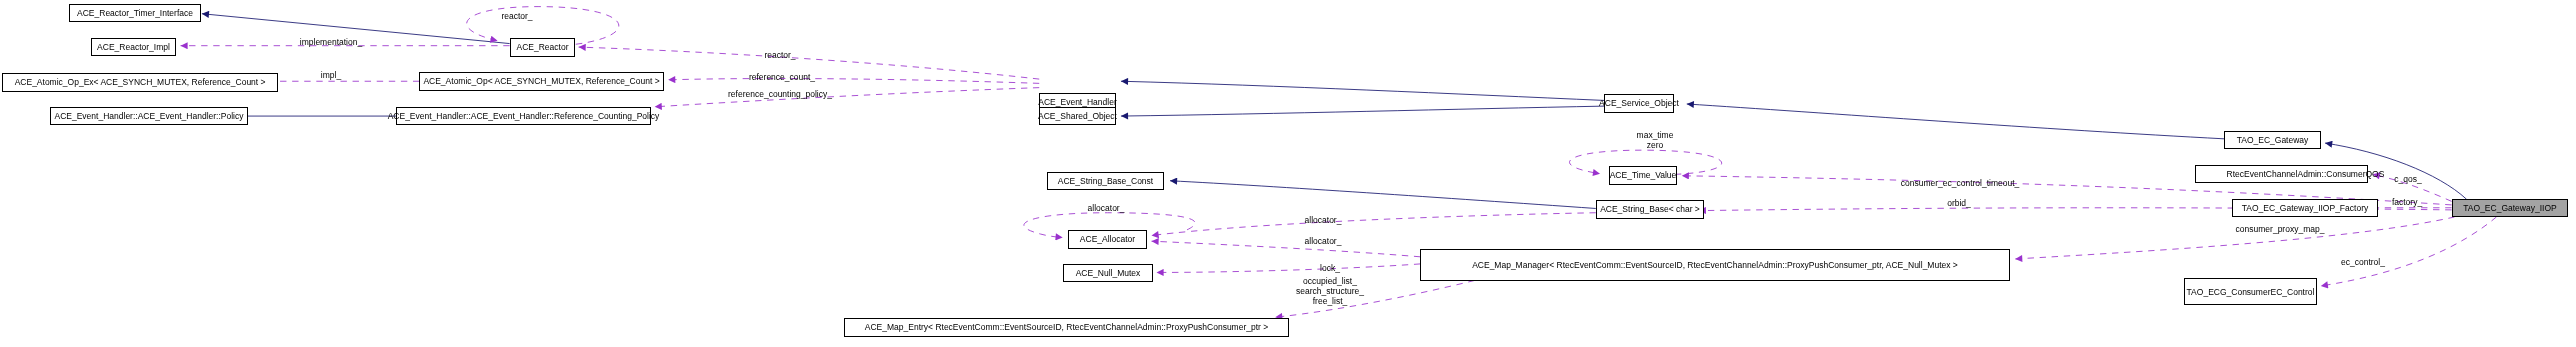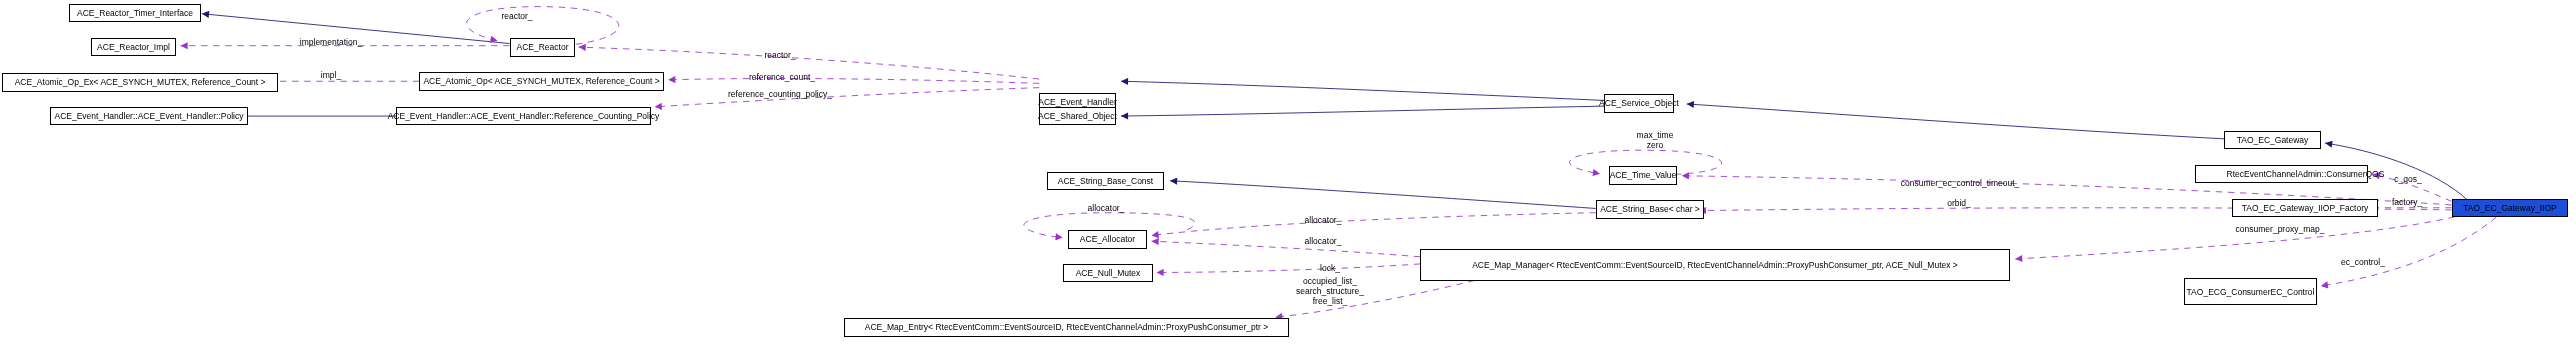--- a/index.html
+++ b/index.html
@@ -2,21 +2,21 @@
 <html style="font-size:11.4px"><head>
 <meta charset="utf-8">
 <style>
   html,body{margin:0;padding:0;background:#ffffff;}
   #canvas{position:relative;width:2576px;height:348px;background:#ffffff;overflow:hidden;
           font-family:"Liberation Sans","DejaVu Sans",sans-serif;}
   #edge-layer{position:absolute;left:0;top:0;width:2576px;height:348px;}
   .node{position:absolute;box-sizing:border-box;border:0.7px solid #000;background:#fff;
         display:flex;align-items:center;justify-content:center;white-space:nowrap;
         font-size:8.5px;color:#000;cursor:pointer;}
-  .node.hl{background:#1d4ed8;}
+  .node.hl{background:#a3a3a3;}
   .edge-label{position:absolute;transform:translate(-50%,-50%);font-size:8.5px;color:#000;
               white-space:nowrap;}
 </style>
 </head>
 <body>
 
 <div id="canvas">
   <svg id="edge-layer" xmlns="http://www.w3.org/2000/svg" width="2576" height="348" viewBox="0 0 3624 489">
     <defs>
       <marker id="arrow-inh" viewBox="0 0 10 10" refX="10" refY="5" markerWidth="13" markerHeight="10" markerUnits="userSpaceOnUse" orient="auto">

